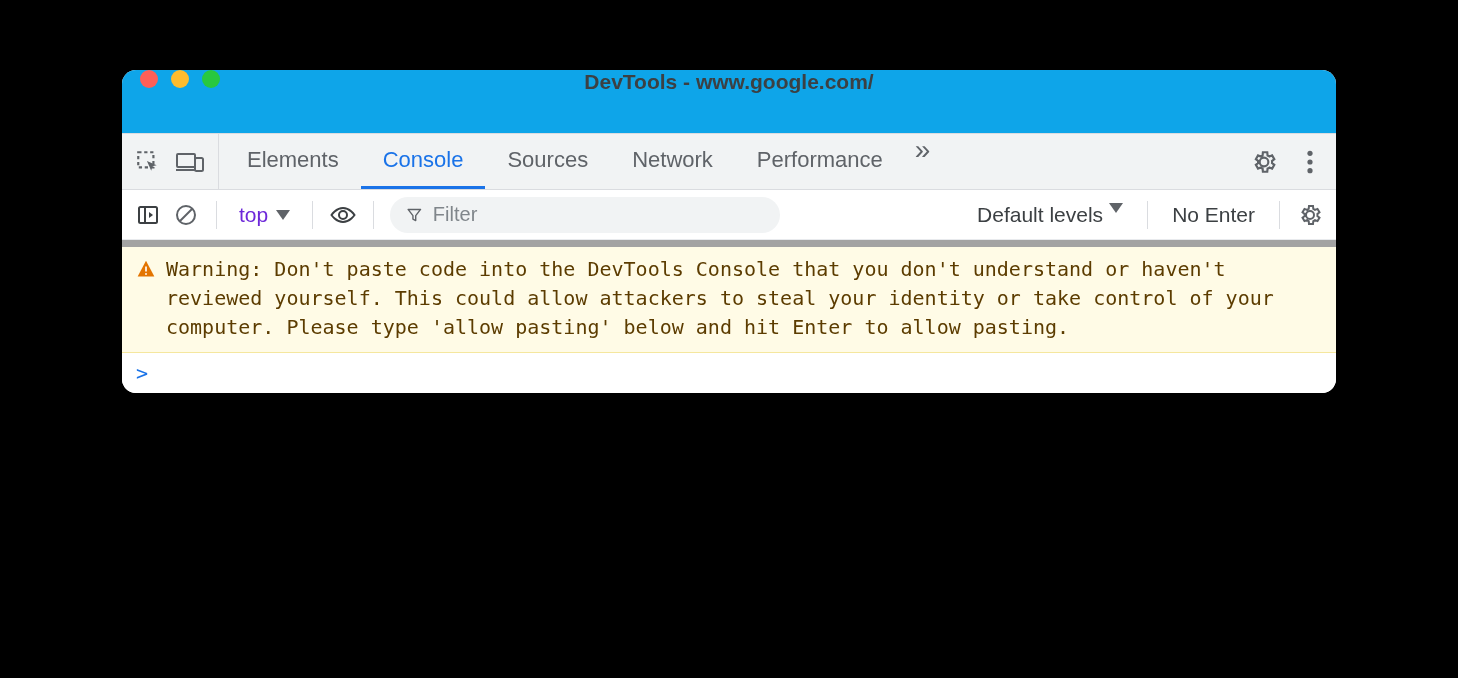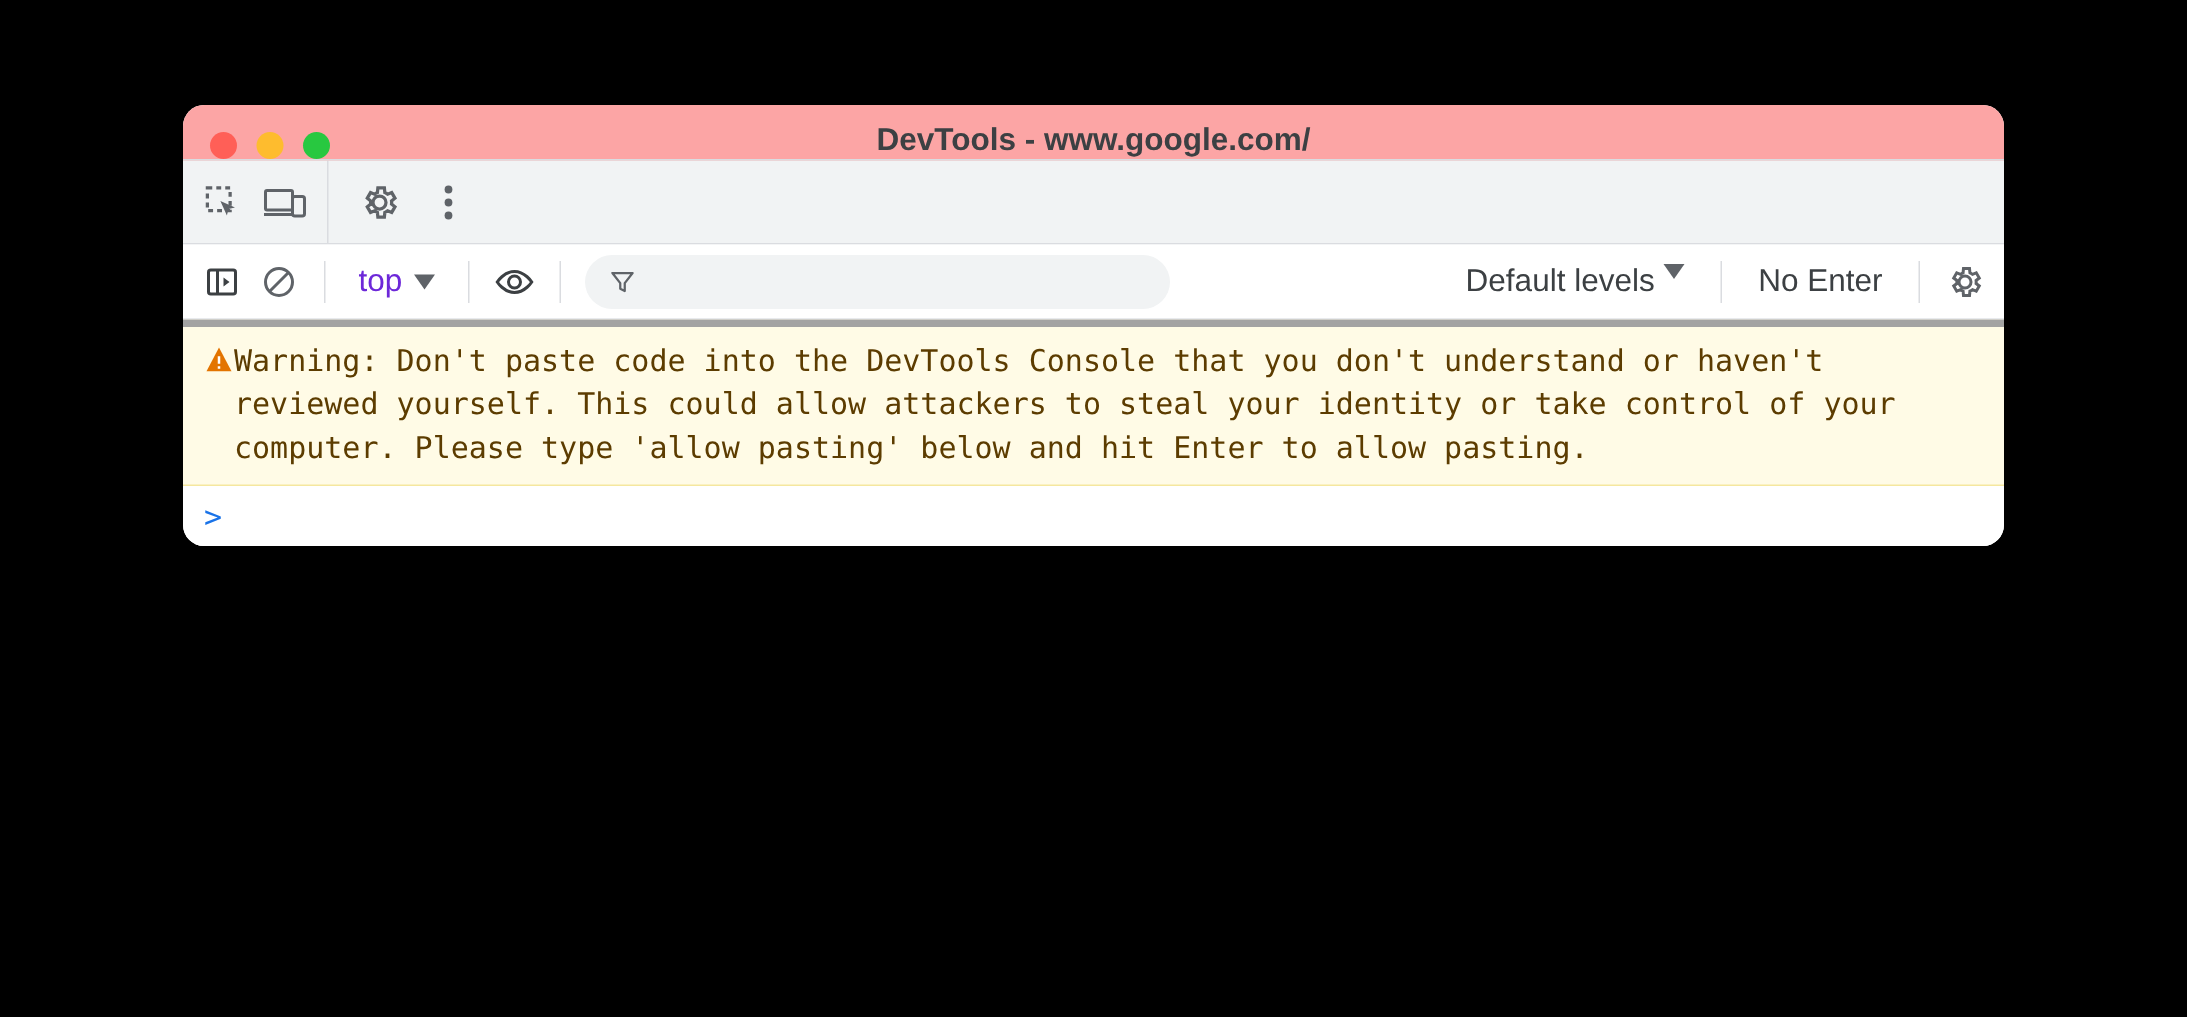--- a/index.html
+++ b/index.html
@@ -14,24 +14,24 @@
     padding-top: 70px;
   }
   .window {
     width: 1214px;
     background: #fff;
     border-radius: 14px;
     box-shadow: 0 20px 60px rgba(0,0,0,0.5);
     overflow: hidden;
   }
   .titlebar {
-    height: 37px;
-    background: #fca5a5;
-    display: flex;
-    align-items: flex-end;
+    height: 64px;
+    background: #0ea5e9;
+    display: flex;
+    align-items: flex-start;
     padding: 0 18px;
     position: relative;
     border-bottom: 1px solid #dadce0;
   }
   .traffic-lights { display: flex; gap: 13px; }
   .tl { width: 18px; height: 18px; border-radius: 50%; }
   .tl.red { background: #ff5f57; }
   .tl.yellow { background: #febc2e; }
   .tl.green { background: #28c840; }
   .window-title {
@@ -118,24 +118,25 @@
     padding: 0 8px;
   }
   .issues {
     font-size: 21px; color: #3c4043; padding: 0 8px;
     cursor: pointer;
   }
   .toolbar-spacer { flex: 1; }
   .console-body { background: #fff; min-height: 130px; }
   .warning-row {
     background: #fffbe6;
-    border-top: 5px solid #a3a3a3;
+    border-top: 7px solid #a3a3a3;
     border-bottom: 1px solid #f5e79e;
     display: flex;
     padding: 8px 14px 10px 14px;
+    gap: 10px;
     align-items: flex-start;
   }
   .warn-icon {
     flex: 0 0 auto;
     margin-top: 4px;
   }
   .warning-text {
     font-family: Menlo, Consolas, monospace;
     font-size: 20px;
     line-height: 1.45;
@@ -189,20 +190,28 @@
           </svg>
       </div>
       <div class="icon-btn">
         <svg width="28" height="24" viewBox="0 0 28 24">
             <rect x="1" y="4" width="18" height="13" rx="1" fill="none" stroke="#5f6368" stroke-width="2"></rect>
             <line x1="0" y1="20" x2="20" y2="20" stroke="#5f6368" stroke-width="2"></line>
             <rect x="19" y="8" width="8" height="13" rx="1.5" fill="#f1f3f4" stroke="#5f6368" stroke-width="2"></rect>
           </svg>
       </div>
     </div>
+    <div class="tabs">
+      <div class="tab">Elements</div>
+      <div class="tab active">Console</div>
+      <div class="tab">Sources</div>
+      <div class="tab">Network</div>
+      <div class="tab">Performance</div>
+      <div class="more-tabs">»</div>
+    </div>
     <div class="tabbar-right">
       <div class="icon-btn">
         <svg width="26" height="26" viewBox="0 0 24 24">
             <path fill="none" stroke="#5f6368" stroke-width="2" d="M12 8a4 4 0 1 0 0 8 4 4 0 0 0 0-8zM19.4 13c.04-.33.06-.66.06-1s-.02-.67-.06-1l2.11-1.65-2-3.46-2.49 1a7.9 7.9 0 0 0-1.73-1L15 3h-4l-.29 2.89c-.62.25-1.2.59-1.73 1l-2.49-1-2 3.46L6.6 11c-.04.33-.06.66-.06 1s.02.67.06 1l-2.11 1.65 2 3.46 2.49-1c.53.41 1.11.75 1.73 1L11 21h4l.29-2.89c.62-.25 1.2-.59 1.73-1l2.49 1 2-3.46L19.4 13z"></path>
           </svg>
       </div>
       <div class="icon-btn">
         <svg width="8" height="26" viewBox="0 0 6 24">
             <circle cx="3" cy="4" r="2.4" fill="#5f6368"></circle>
             <circle cx="3" cy="12" r="2.4" fill="#5f6368"></circle>
@@ -236,20 +245,21 @@
       <svg width="28" height="20" viewBox="0 0 28 20">
           <path d="M14 3 C7 3 2.5 10 2.5 10 S7 17 14 17 25.5 10 25.5 10 21 3 14 3 Z" fill="none" stroke="#3c4043" stroke-width="2"></path>
           <circle cx="14" cy="10" r="4" fill="none" stroke="#3c4043" stroke-width="2"></circle>
         </svg>
     </div>
     <div class="divider"></div>
     <div class="filter-box">
       <svg width="18" height="18" viewBox="0 0 24 24">
           <path d="M3 4 H21 L14 13 V20 L10 18 V13 Z" fill="none" stroke="#5f6368" stroke-width="2" stroke-linejoin="round"></path>
         </svg>
+      <input type="text" placeholder="Filter" style="">
     </div>
     <div class="toolbar-spacer"></div>
     <div class="levels">
       <span>Default levels</span>
       <div class="caret-down"></div>
     </div>
     <div class="divider"></div>
     <div class="issues">
       <span>No Enter</span>
     </div>

